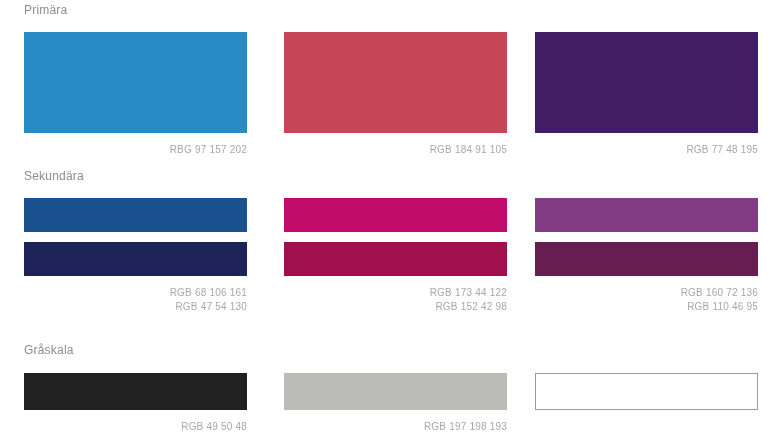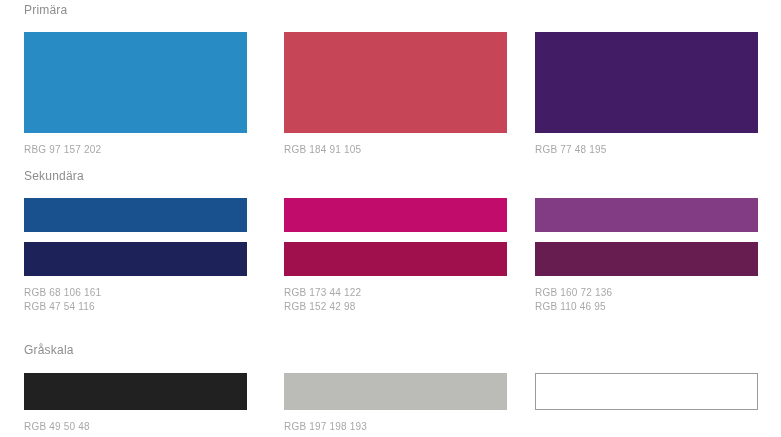--- a/index.html
+++ b/index.html
@@ -64,21 +64,21 @@
   .swatch.short  { height: 34px; }
   .swatch.gray   { height: 37px; }
   .swatch.outlined {
     border: 1px solid #9b9b9b;
     background: #ffffff;
   }
   .swatch-gap { height: 10px; }
 
   .caption {
     margin-top: 10px;
-    text-align: left;
+    text-align: right;
     font-size: 10px;
     color: #a8a8a8;
     line-height: 14px;
     letter-spacing: 0.2px;
     white-space: nowrap;
   }
   .caption-line { display: block; }
   .caption.empty { min-height: 14px; }
 </style>
 </head>
@@ -117,21 +117,21 @@
   <div class="section" id="section-secondary">
     <div class="section-heading">Sekundära</div>
     <div class="columns" style="top:32px;">
 
       <div class="column col-0">
         <div class="swatch short" style="background: rgb(25,80,142);"></div>
         <div class="swatch-gap"></div>
         <div class="swatch short" style="background: rgb(29,34,89);"></div>
         <div class="caption">
           <span class="caption-line">RGB 68 106 161</span>
-          <span class="caption-line">RGB 47 54 116</span>
+          <span class="caption-line">RGB 47 54 130</span>
         </div>
       </div>
 
       <div class="column col-1">
         <div class="swatch short" style="background: rgb(193,12,108);"></div>
         <div class="swatch-gap"></div>
         <div class="swatch short" style="background: rgb(160,16,77);"></div>
         <div class="caption">
           <span class="caption-line">RGB 173 44 122</span>
           <span class="caption-line">RGB 152 42 98</span>

